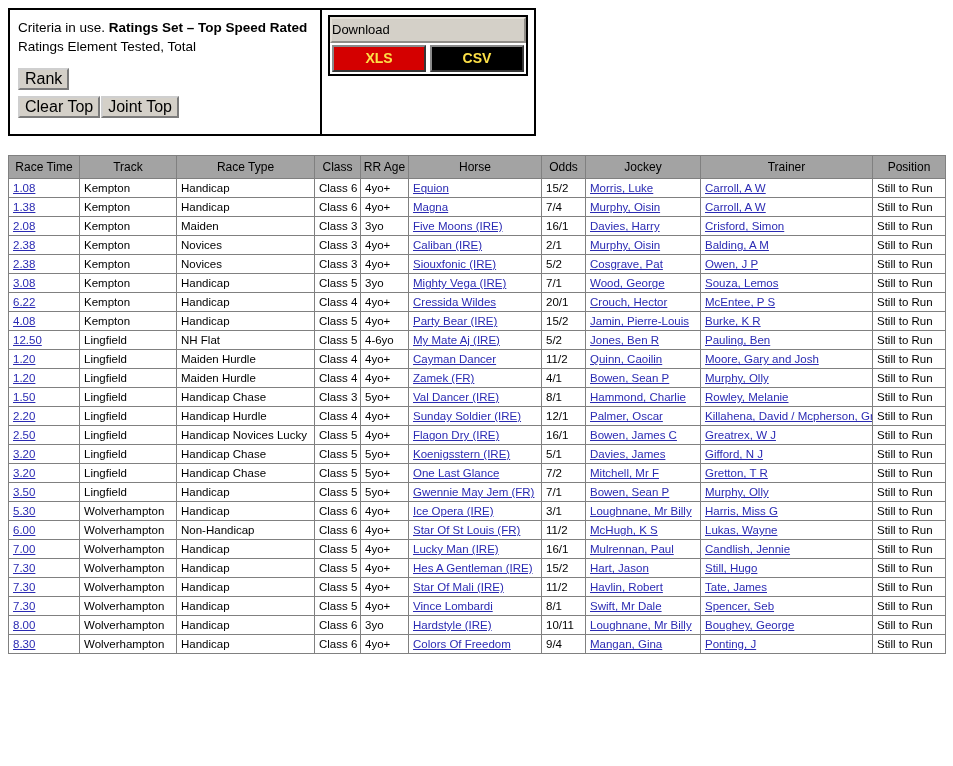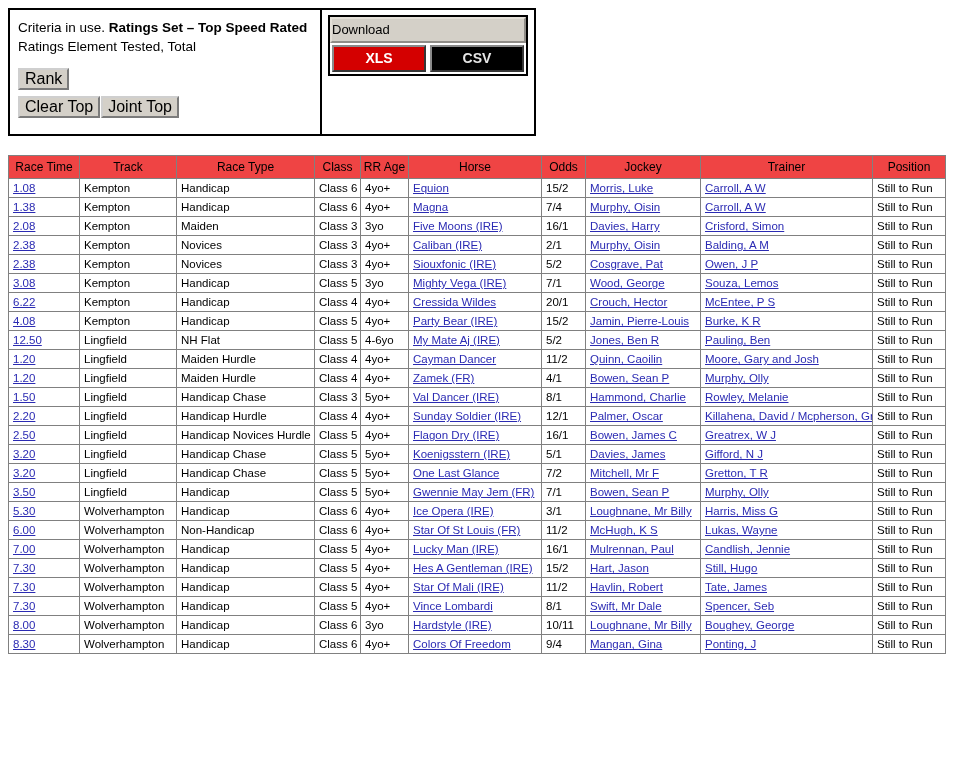--- a/index.html
+++ b/index.html
@@ -82,22 +82,22 @@
   }
   .dl-btn {
     flex: 1;
     text-align: center;
     font-weight: bold;
     font-size: 14px;
     padding: 3px 0 4px 0;
     border: 2px outset #8a8a8a;
     box-sizing: border-box;
   }
-  .dl-xls { background: #d40000; color: #ffffff; }
-  .dl-csv { background: #000000; color: #e5e5e5; }
+  .dl-xls { background: #d40000; color: #fde047; }
+  .dl-csv { background: #000000; color: #fde047; }
 
   
   .table-wrap {
     position: absolute;
     left: 8px;
     top: 155px;
     width: 937px;
   }
   table.results {
     border-collapse: collapse;
@@ -109,21 +109,21 @@
     font-size: 11.5px;
     padding: 3px 4px;
     height: 16px;
     box-sizing: border-box;
     overflow: hidden;
     white-space: nowrap;
   }
   table.results th {
     text-align: center;
     font-weight: normal;
-    background: #ef4444;
+    background: #a3a3a3;
     font-size: 12px;
     padding: 4px 2px;
   }
   table.results td { background: #ffffff; }
   a.lnk {
     color: #2b2bb3;
     text-decoration: underline;
   }
   td.l { text-align: left; }
 
@@ -354,21 +354,21 @@
             <td class="l">4yo+</td>
             <td class="l"><a class="lnk" href="#">Sunday Soldier (IRE)</a></td>
             <td class="l">12/1</td>
             <td class="l"><a class="lnk" href="#">Palmer, Oscar</a></td>
             <td class="l"><a class="lnk" href="#">Killahena, David / Mcpherson, Graeme</a></td>
             <td class="l">Still to Run</td>
           </tr>
           <tr>
             <td class="l"><a class="lnk" href="#">2.50</a></td>
             <td class="l">Lingfield</td>
-            <td class="l">Handicap Novices Hurdle</td>
+            <td class="l">Handicap Novices Lucky</td>
             <td class="l">Class 5</td>
             <td class="l">4yo+</td>
             <td class="l"><a class="lnk" href="#">Flagon Dry (IRE)</a></td>
             <td class="l">16/1</td>
             <td class="l"><a class="lnk" href="#">Bowen, James C</a></td>
             <td class="l"><a class="lnk" href="#">Greatrex, W J</a></td>
             <td class="l">Still to Run</td>
           </tr>
           <tr>
             <td class="l"><a class="lnk" href="#">3.20</a></td>

